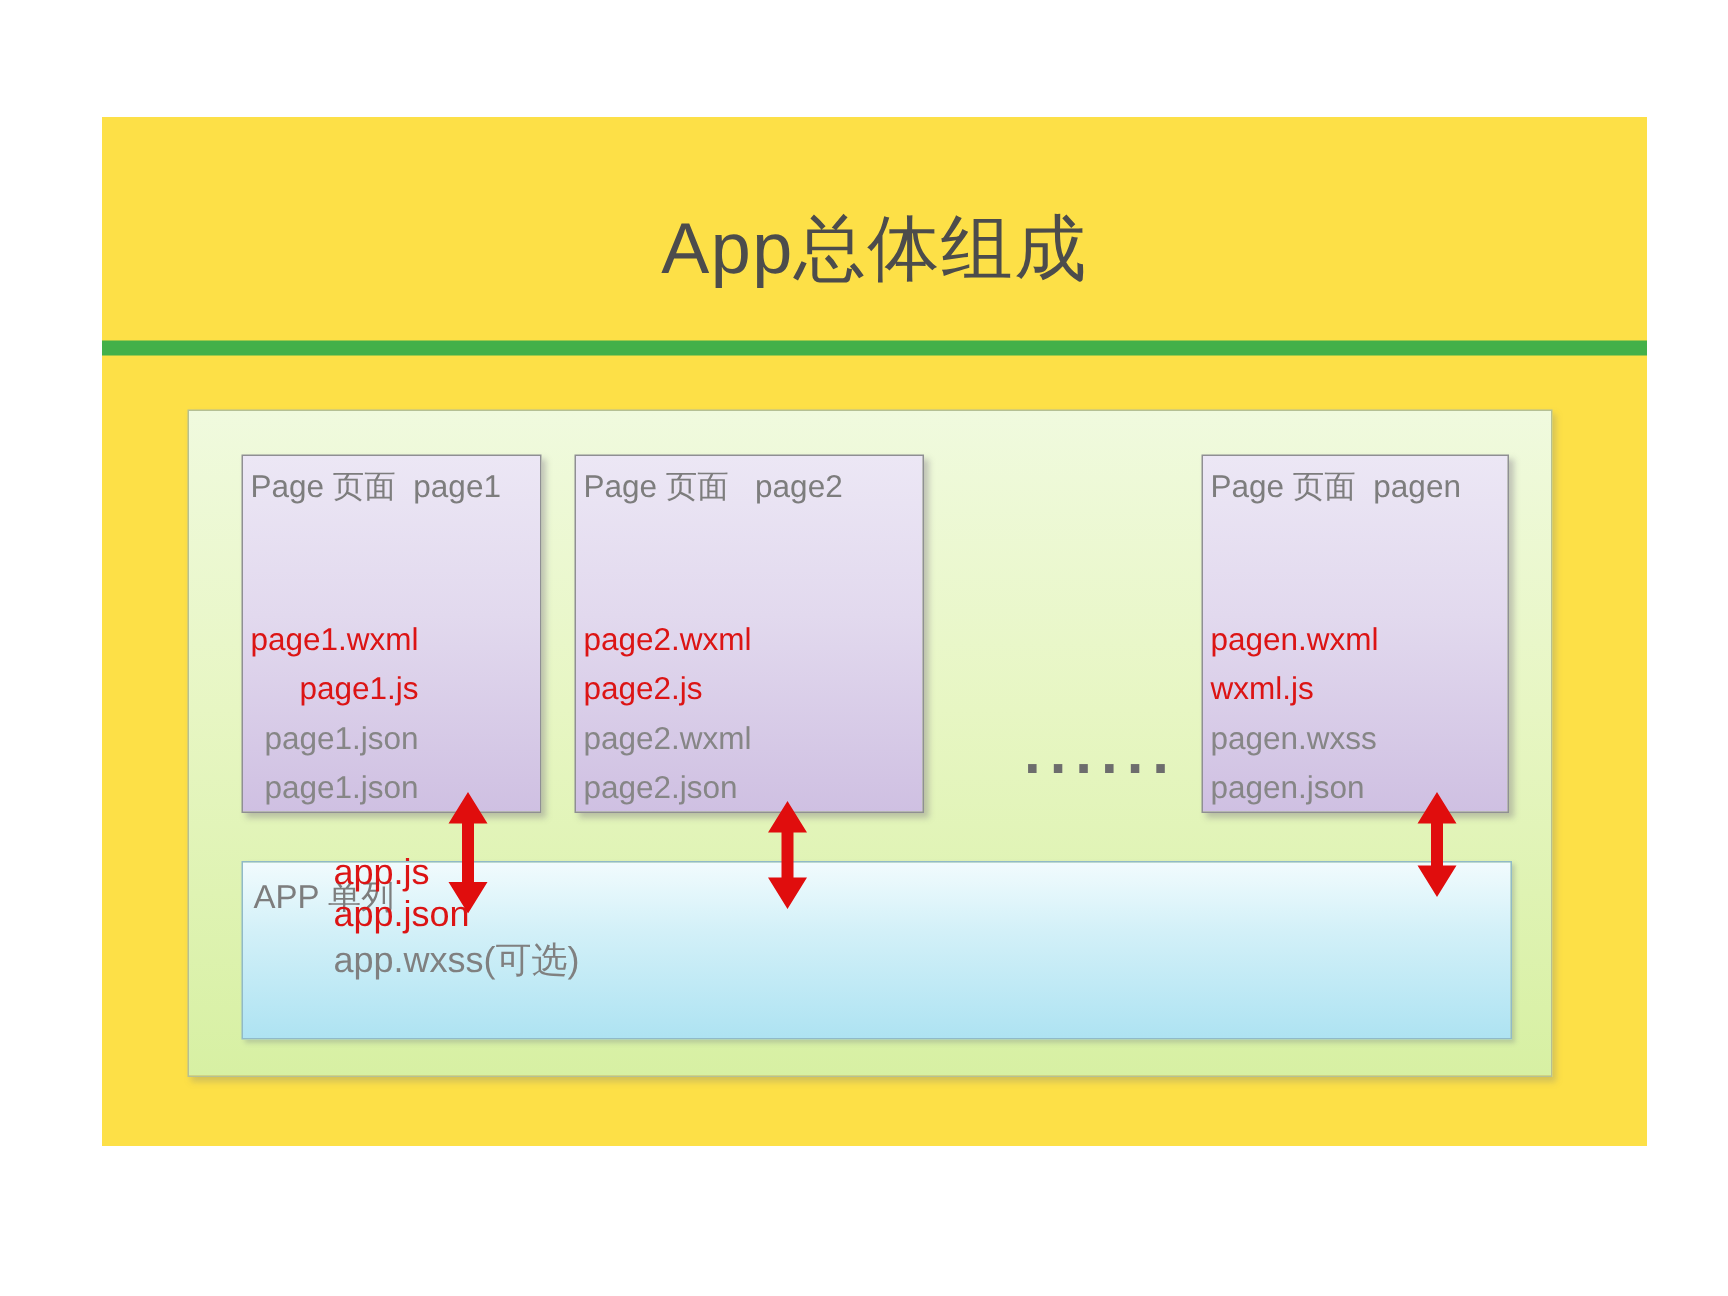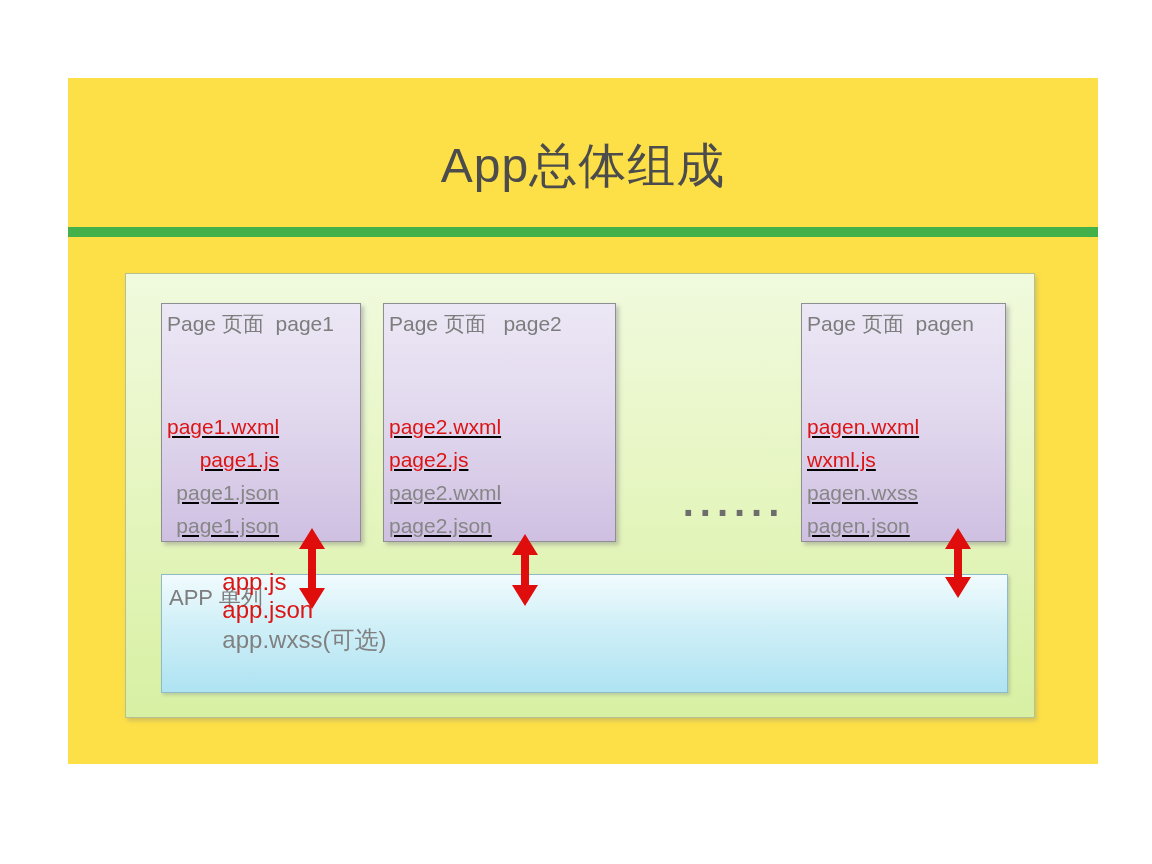--- a/index.html
+++ b/index.html
@@ -31,21 +31,21 @@
   .page-box {
     position: absolute; top: 29px; height: 239px;
     background: linear-gradient(to bottom, #ece7f5 0%, #e2d9ee 45%, #cfc0e2 100%);
     border: 1px solid #8f8f93;
     box-shadow: 3px 3px 4px rgba(110,100,120,0.35);
   }
   .page-box .page-header {
     position: absolute; left: 5px; top: 6px;
     font-size: 21px; color: #7d7d7d; white-space: pre;
   }
-  .page-box .file-list { position: absolute; left: 5px; top: 106px; text-decoration: underline; }
+  .page-box .file-list { position: absolute; left: 5px; top: 106px; }
   .file { font-size: 21px; line-height: 33px; white-space: pre; }
   .file.red  { color: #dc1414; }
   .file.gray { color: #868686; }
 
   .ellipsis-dots {
     position: absolute; left: 528px; top: 208px; width: 160px;
     font-size: 40px; font-weight: bold; letter-spacing: 6px;
     color: #6d6d6d; text-align: center; line-height: 40px;
   }
 

